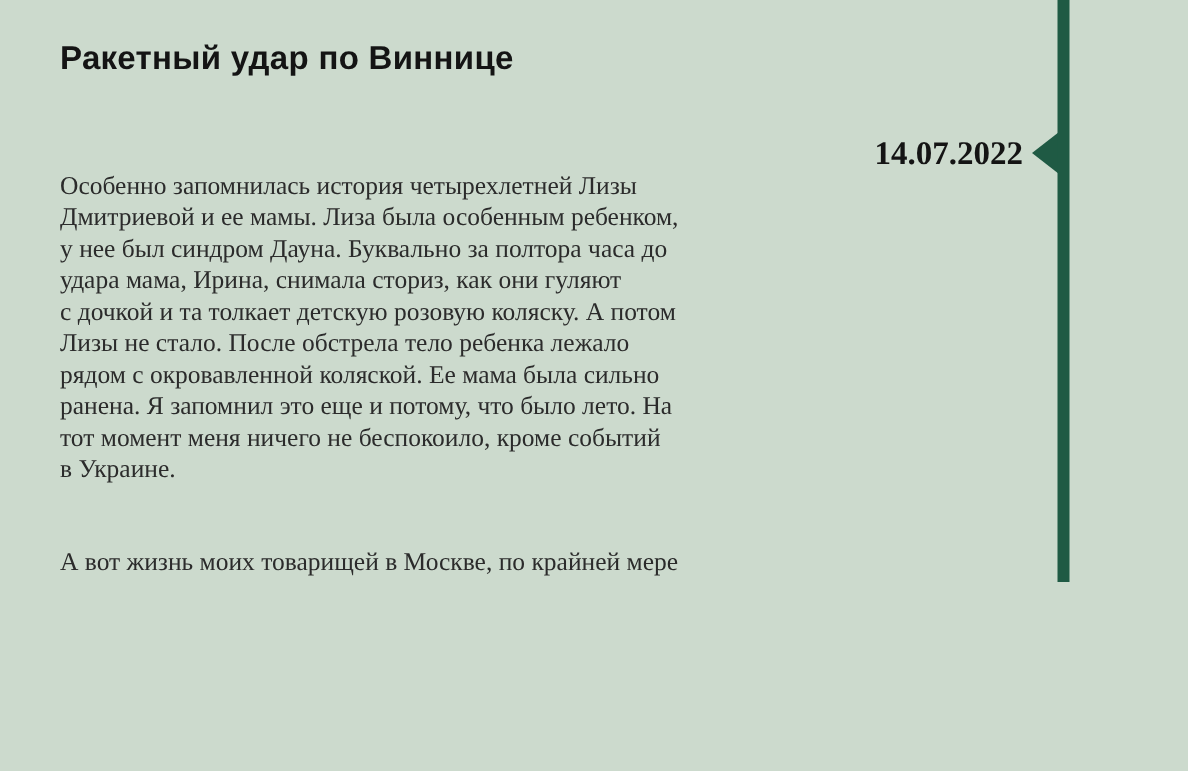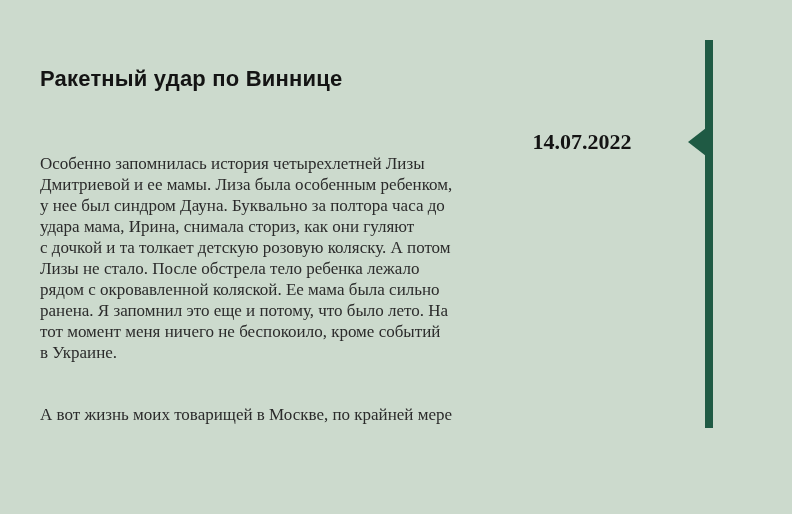--- a/index.html
+++ b/index.html
@@ -7,21 +7,20 @@
   body {
     font-family: "Liberation Sans", "DejaVu Sans", sans-serif;
     background: var(--bg, #ccdacd);
   }
   .canvas {
     position: relative;
     width: 792px;
     height: 388px;
     background: var(--bg, #ccdacd);
     overflow: hidden;
-    margin-top: 40px;
   }
   .title {
     position: absolute;
     left: 40px;
     top: 26px;
     font-size: 22px;
     font-weight: 700;
     color: var(--title-color, #141414);
     letter-spacing: 0.2px;
   }
@@ -45,21 +44,21 @@
     font-weight: 700;
     font-style: italic;
     color: var(--title-color, #141414);
     letter-spacing: 0.2px;
   }
   .timeline-date {
     position: absolute;
     right: 110px;
     top: 89px;
     width: 200px;
-    text-align: center;
+    text-align: right;
     font-family: "Liberation Serif", "DejaVu Serif", serif;
     font-size: 22px;
     font-weight: 700;
     line-height: 26px;
     color: var(--title-color, #141414);
   }
   .timeline-bar {
     position: absolute;
     left: 705px;
     top: 0;

